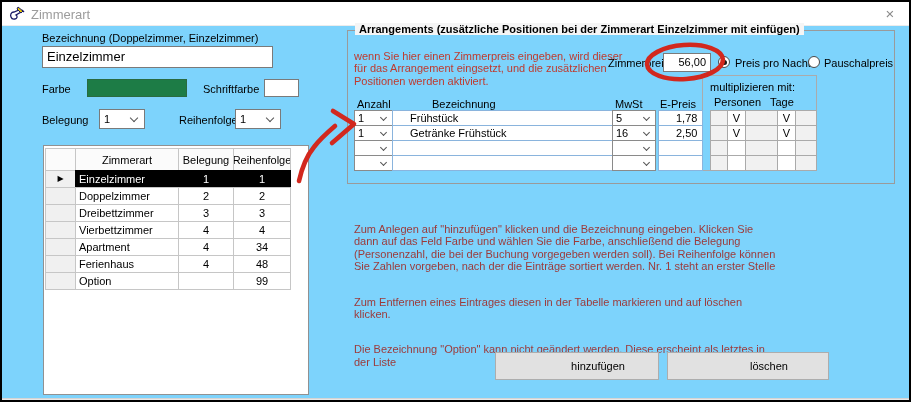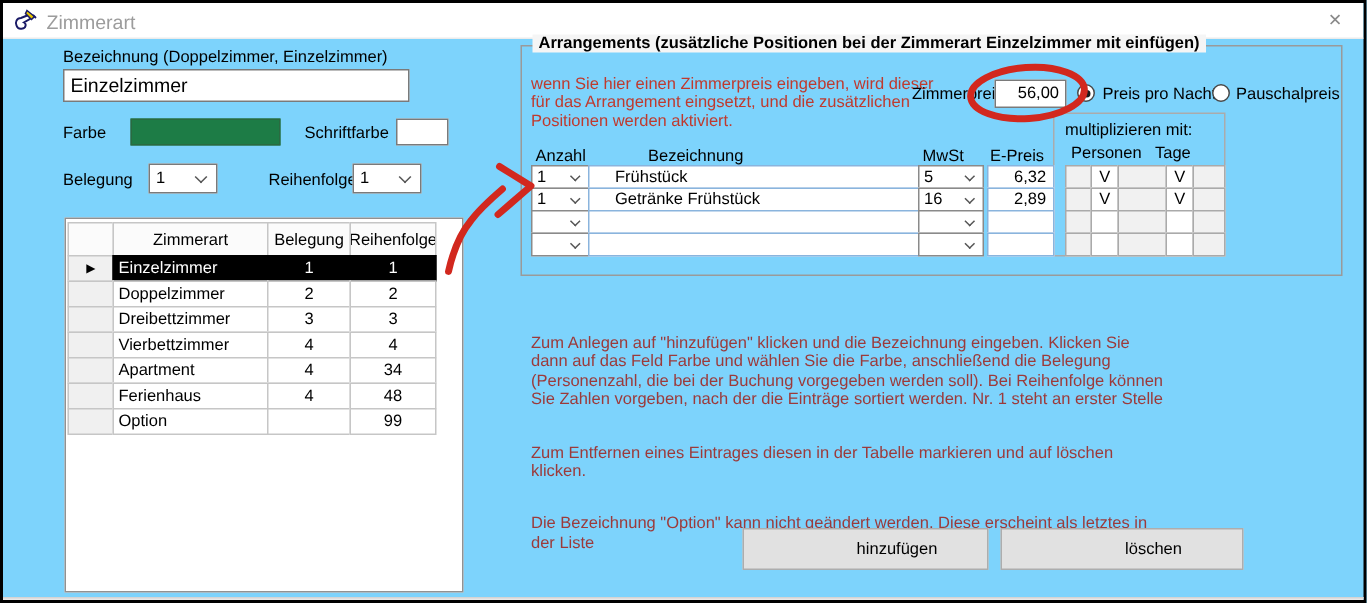--- a/index.html
+++ b/index.html
@@ -176,37 +176,37 @@
 
   <div class="acell dd" style="left:352px; top:108px; width:39px;">
     <span class="val">1</span>
       <span class="chev"></span>
     </div>
   <div class="acell blue" style="left:390px; top:108px; width:221px;">Frühstück</div>
   <div class="acell dd" style="left:610px; top:108px; width:44px;">
     <span class="val">5</span>
       <span class="chev"></span>
     </div>
-  <div class="acell blue" style="left:656px; top:108px; width:45px;">6,32</div>
+  <div class="acell blue" style="left:656px; top:108px; width:45px;">1,78</div>
   <div class="ckcell gap" style="left:708px; top:108px; width:18px;"></div>
   <div class="ckcell" style="left:725px; top:108px; width:19px;">V</div>
   <div class="ckcell gap" style="left:743px; top:108px; width:33px;"></div>
   <div class="ckcell" style="left:775px; top:108px; width:19px;">V</div>
   <div class="ckcell gap" style="left:793px; top:108px; width:22px;"></div>
 
   <div class="acell dd" style="left:352px; top:123px; width:39px;">
     <span class="val">1</span>
       <span class="chev"></span>
     </div>
   <div class="acell blue" style="left:390px; top:123px; width:221px;">Getränke Frühstück</div>
   <div class="acell dd" style="left:610px; top:123px; width:44px;">
     <span class="val">16</span>
       <span class="chev"></span>
     </div>
-  <div class="acell blue" style="left:656px; top:123px; width:45px;">2,89</div>
+  <div class="acell blue" style="left:656px; top:123px; width:45px;">2,50</div>
   <div class="ckcell gap" style="left:708px; top:123px; width:18px;"></div>
   <div class="ckcell" style="left:725px; top:123px; width:19px;">V</div>
   <div class="ckcell gap" style="left:743px; top:123px; width:33px;"></div>
   <div class="ckcell" style="left:775px; top:123px; width:19px;">V</div>
   <div class="ckcell gap" style="left:793px; top:123px; width:22px;"></div>
 
   <div class="acell dd" style="left:352px; top:138px; width:39px;">
     <span class="val"></span>
       <span class="chev"></span>
     </div>

